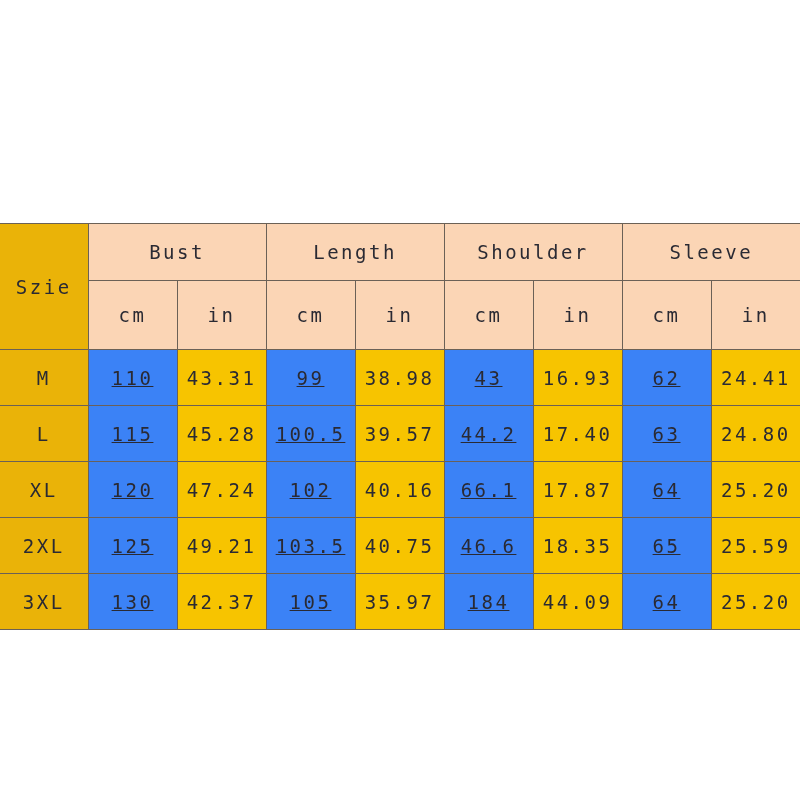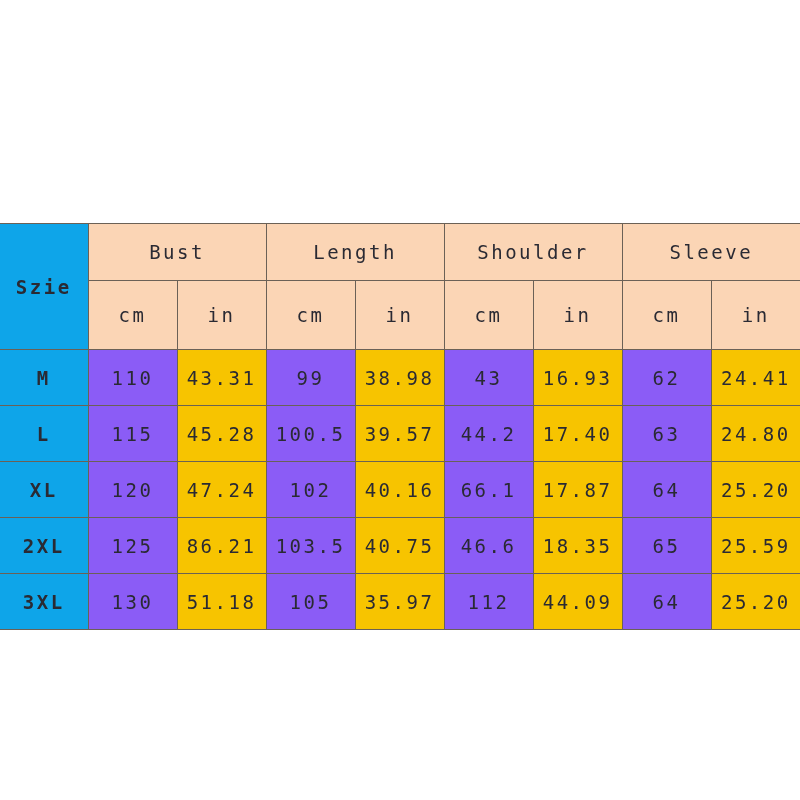--- a/index.html
+++ b/index.html
@@ -41,23 +41,23 @@
     font-size: 19px;
     letter-spacing: 2.5px;
     color: #2a2a33;
     white-space: nowrap;
   }
 
   
   table.chart tr td:first-child { border-left: none; }
   table.chart tr td:last-child  { border-right: none; }
 
-  .c-size   { background: #0ea5e9; font-weight: bold; }
+  .c-size   { background: #eab308; }
   .c-head   { background: #fbd5b5; }
-  .c-cm     { background: #8b5cf6; color: #24303f; }
+  .c-cm     { background: #3b82f6; color: #24303f; text-decoration: underline; }
   .c-in     { background: #f7c400; color: #4a3a05; }
 
   .group-label {
     font-size: 20px;
     letter-spacing: 3.5px;
     color: #3a342e;
   }
   .unit-label {
     font-size: 18px;
     letter-spacing: 3px;
@@ -149,35 +149,35 @@
         <td class="c-in">40.16</td>
         <td class="c-cm">66.1</td>
         <td class="c-in">17.87</td>
         <td class="c-cm">64</td>
         <td class="c-in">25.20</td>
       </tr>
 
       <tr class="row-data">
         <td class="c-size size-label">2XL</td>
         <td class="c-cm">125</td>
-        <td class="c-in">86.21</td>
+        <td class="c-in">49.21</td>
         <td class="c-cm">103.5</td>
         <td class="c-in">40.75</td>
         <td class="c-cm">46.6</td>
         <td class="c-in">18.35</td>
         <td class="c-cm">65</td>
         <td class="c-in">25.59</td>
       </tr>
 
       <tr class="row-data">
         <td class="c-size size-label">3XL</td>
         <td class="c-cm">130</td>
-        <td class="c-in">51.18</td>
+        <td class="c-in">42.37</td>
         <td class="c-cm">105</td>
         <td class="c-in">35.97</td>
-        <td class="c-cm">112</td>
+        <td class="c-cm">184</td>
         <td class="c-in">44.09</td>
         <td class="c-cm">64</td>
         <td class="c-in">25.20</td>
       </tr>
     </tbody>
   </table>
 </div>
 
 </body></html>

